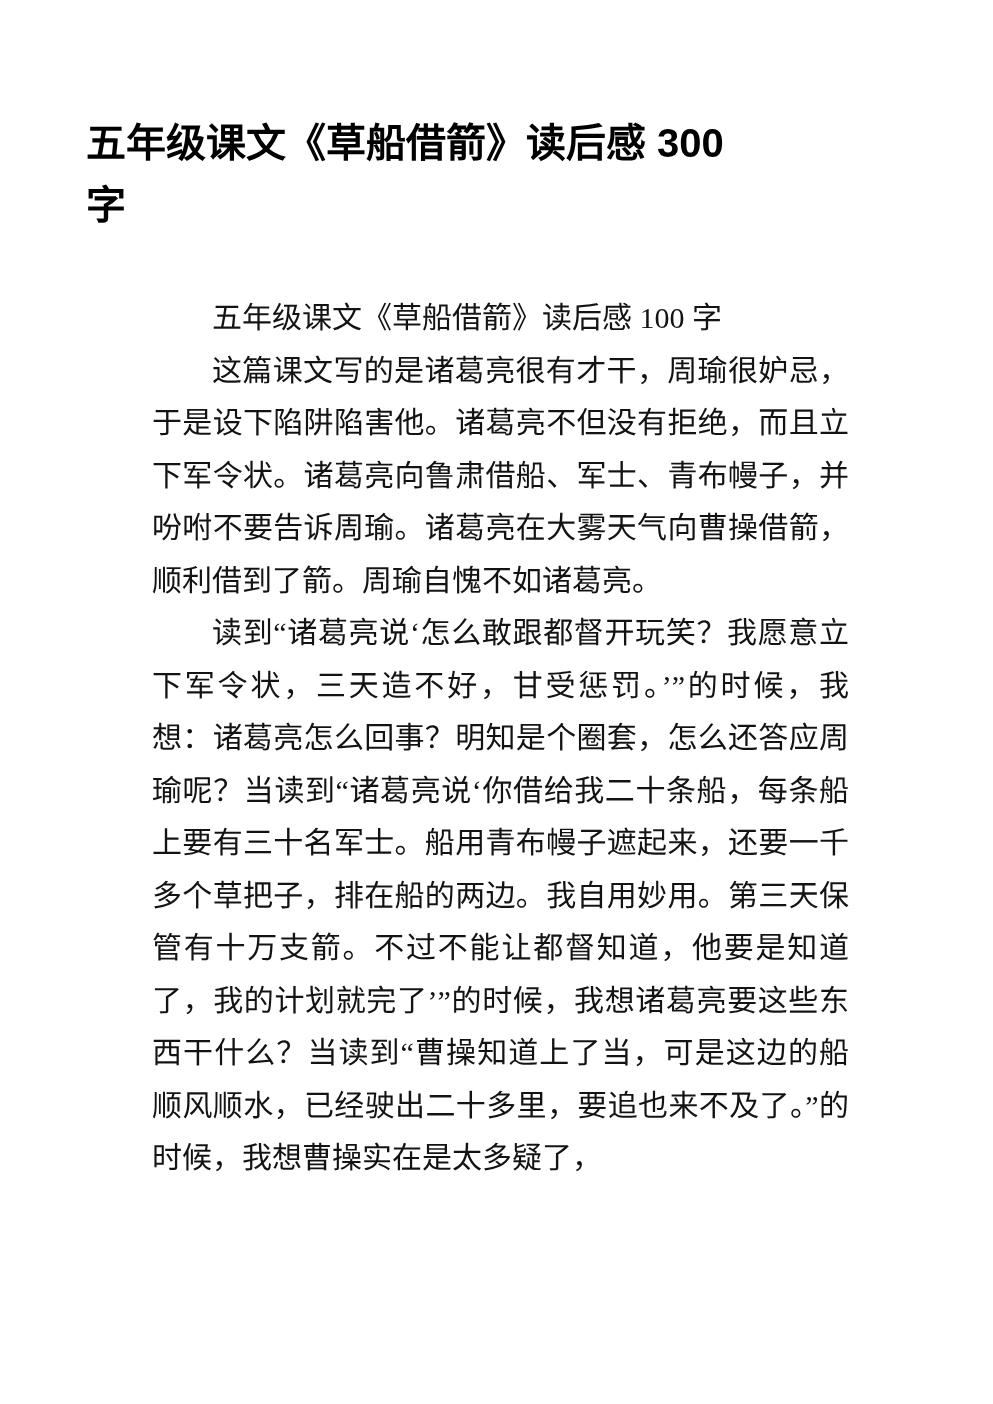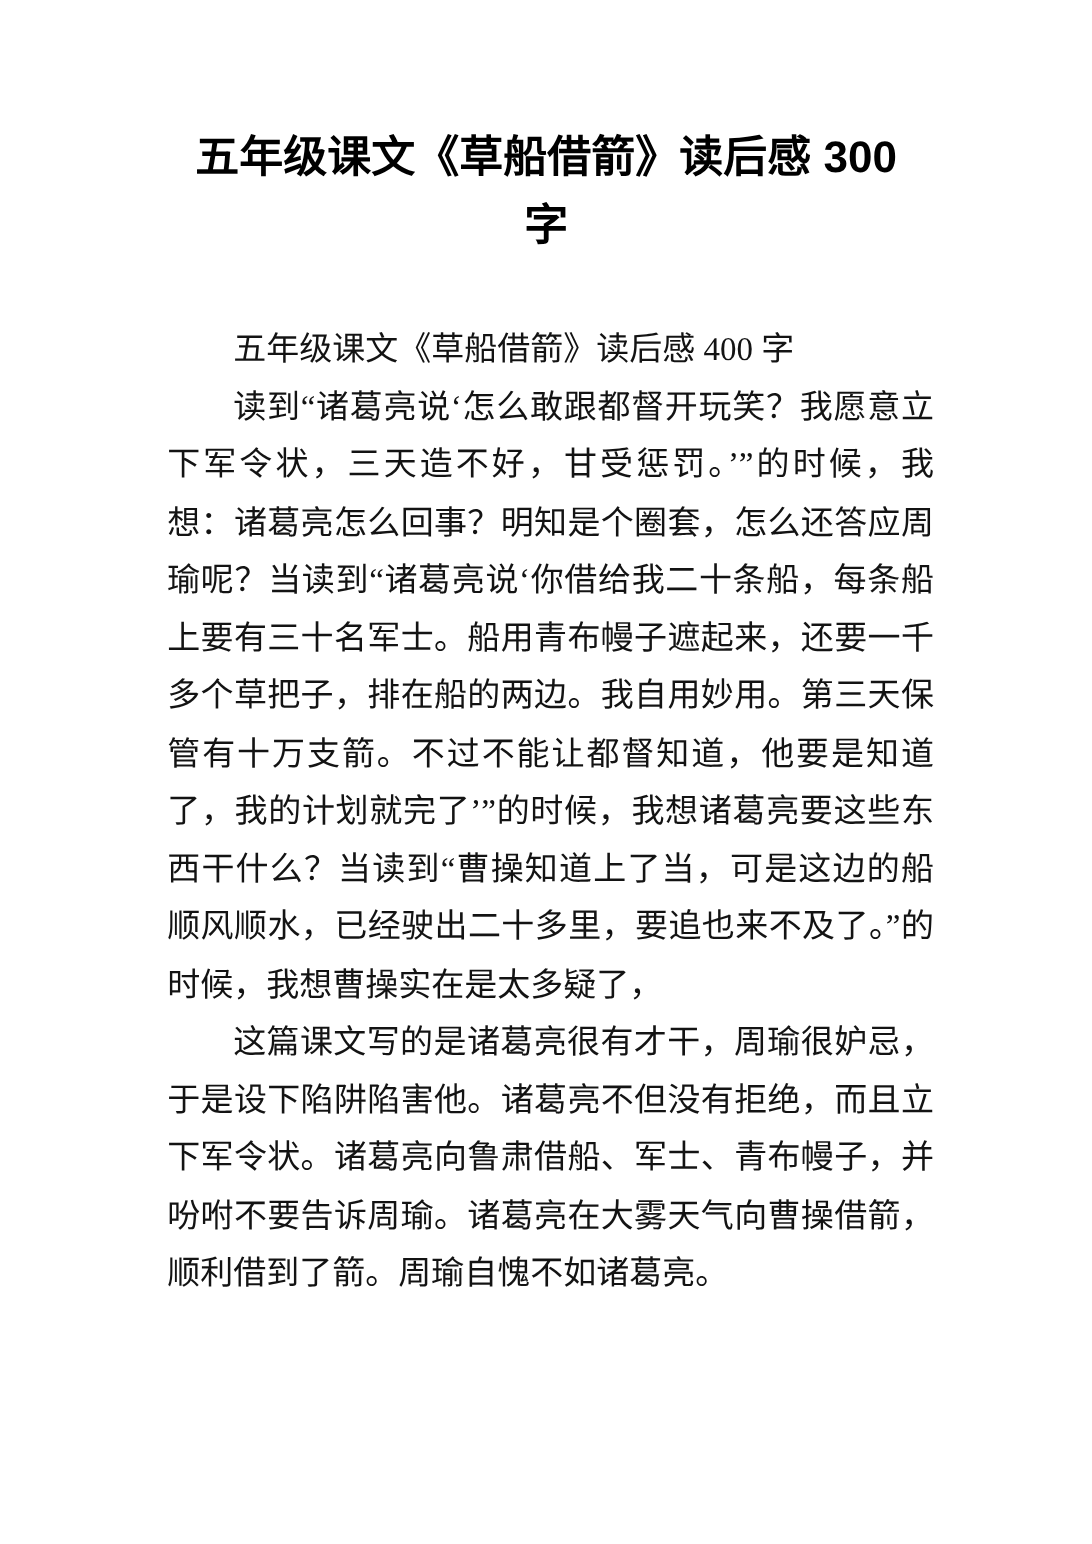--- a/index.html
+++ b/index.html
@@ -11,21 +11,20 @@
   .page {
     position: relative;
     width: 993px;
     height: 1404px;
     background: #ffffff;
     overflow: hidden;
   }
   .doc-title {
     margin: 0;
     padding: 112px 86px 0 86px;
-    text-align: center;
     font-family: "Liberation Sans", "DejaVu Sans", sans-serif;
     font-weight: 700;
     font-size: 40px;
     line-height: 62px;
     color: #000000;
   }
   .doc-body {
     margin: 56px 144px 0 152px;
     font-family: "Liberation Serif", "DejaVu Serif", serif;
     font-size: 30px;
@@ -44,18 +43,18 @@
 <body>
 
 <div class="page">
 
   <h1 class="doc-title">
     <span>五年级课文《草船借箭》读后感 300</span><br>
     <span>字</span>
   </h1>
 
   <div class="doc-body">
-    <p>五年级课文《草船借箭》读后感 400 字</p>
+    <p>五年级课文《草船借箭》读后感 100 字</p>
+    <p>这篇课文写的是诸葛亮很有才干，周瑜很妒忌，于是设下陷阱陷害他。诸葛亮不但没有拒绝，而且立下军令状。诸葛亮向鲁肃借船、军士、青布幔子，并吩咐不要告诉周瑜。诸葛亮在大雾天气向曹操借箭，顺利借到了箭。周瑜自愧不如诸葛亮。</p>
     <p>读到“诸葛亮说‘怎么敢跟都督开玩笑？我愿意立下军令状，三天造不好，甘受惩罚。’”的时候，我想：诸葛亮怎么回事？明知是个圈套，怎么还答应周瑜呢？当读到“诸葛亮说‘你借给我二十条船，每条船上要有三十名军士。船用青布幔子遮起来，还要一千多个草把子，排在船的两边。我自用妙用。第三天保管有十万支箭。不过不能让都督知道，他要是知道了，我的计划就完了’”的时候，我想诸葛亮要这些东西干什么？当读到“曹操知道上了当，可是这边的船顺风顺水，已经驶出二十多里，要追也来不及了。”的时候，我想曹操实在是太多疑了，</p>
-    <p>这篇课文写的是诸葛亮很有才干，周瑜很妒忌，于是设下陷阱陷害他。诸葛亮不但没有拒绝，而且立下军令状。诸葛亮向鲁肃借船、军士、青布幔子，并吩咐不要告诉周瑜。诸葛亮在大雾天气向曹操借箭，顺利借到了箭。周瑜自愧不如诸葛亮。</p>
   </div>
 
 </div>
 
 </body></html>

